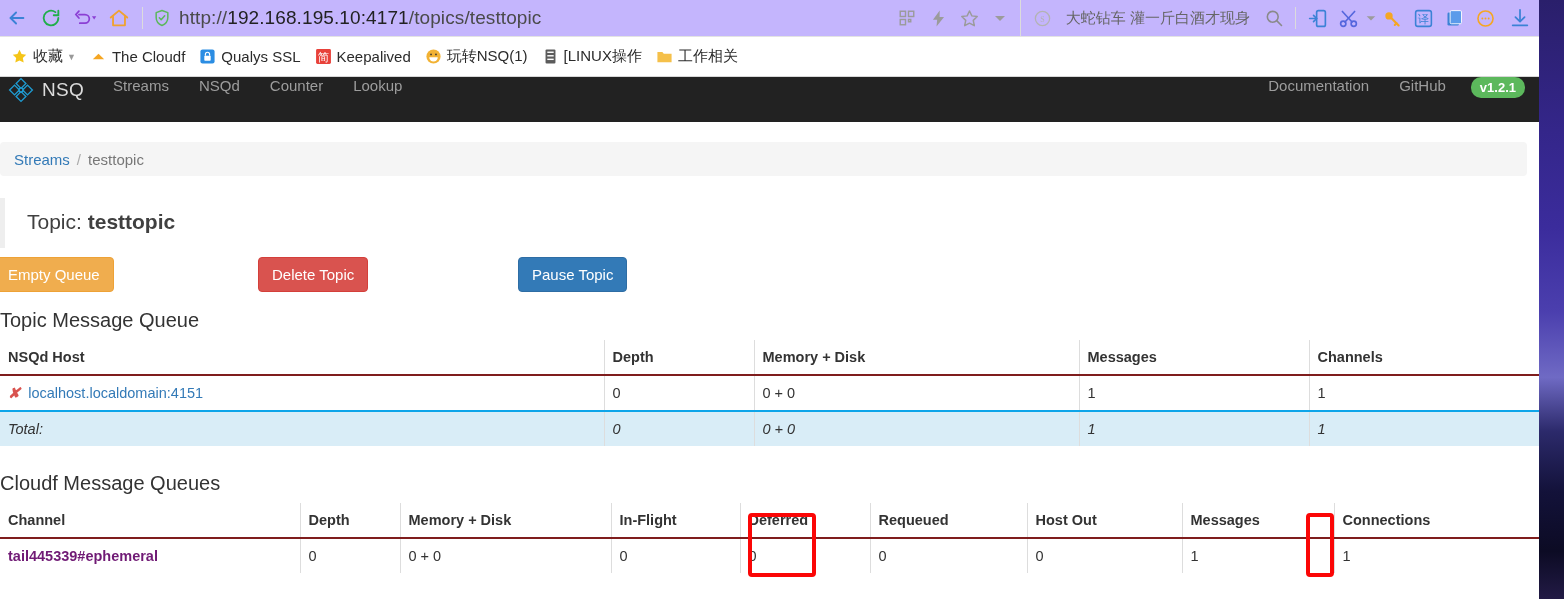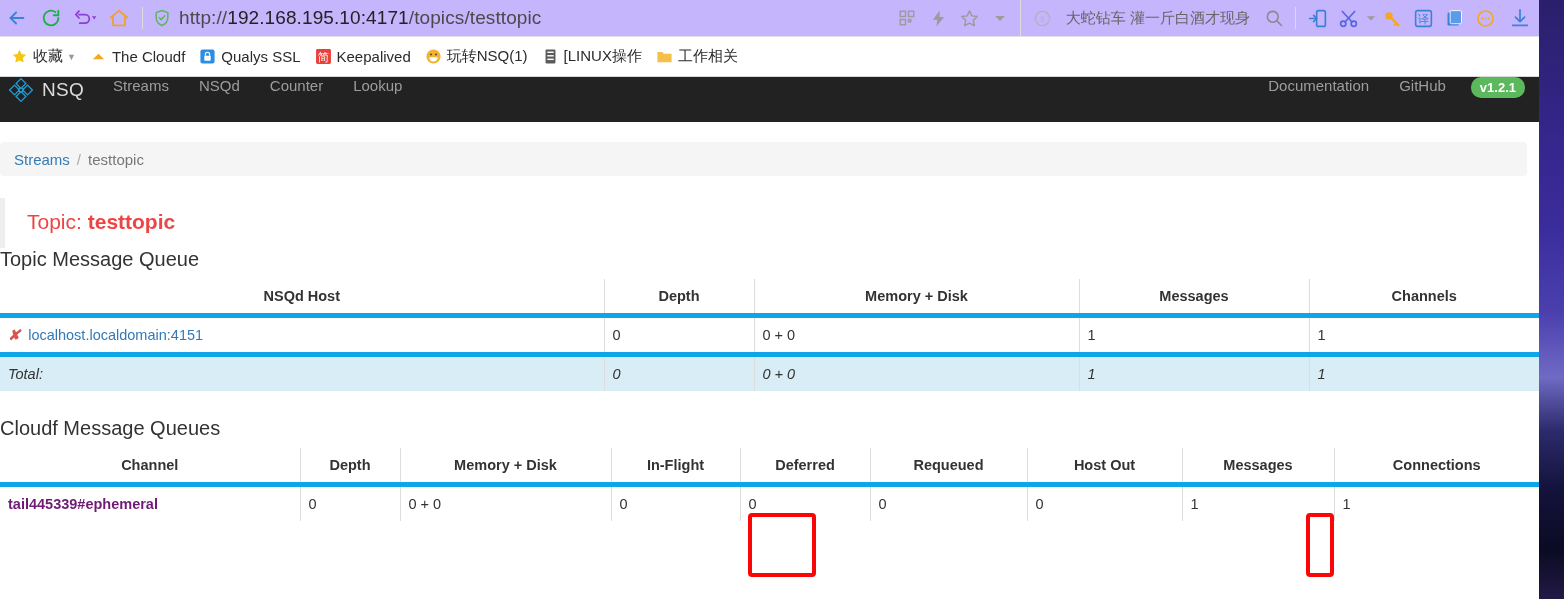--- a/index.html
+++ b/index.html
@@ -92,44 +92,44 @@
     height: 34px; display: flex; align-items: center; padding-left: 14px;
     font-size: 15px; color: #777777;
   }
   #breadcrumb a { color: #337ab7; text-decoration: none; }
   #breadcrumb .sep { margin: 0 7px; color: #aaaaaa; }
 
   #topic-header {
     margin-top: 22px; border-left: 5px solid #eeeeee;
     padding: 12px 0 14px 22px;
   }
-  #topic-header .h-text { font-size: 21px; color: #ef4444; }
+  #topic-header .h-text { font-size: 21px; color: #404040; }
   #topic-header .h-text b { font-weight: bold; }
 
   #button-row { position: relative; height: 52px; margin-top: 9px; }
   .btn {
     position: absolute; top: 0; border: 1px solid transparent;
     border-radius: 4px; color: #ffffff; font-size: 15px;
     padding: 8px 13px; white-space: nowrap;
   }
   #btn-empty-queue { left: -6px; background: #f0ad4e; border-color: #eea236; }
   #btn-delete-topic { left: 258px; background: #d9534f; border-color: #d43f3a; }
   #btn-pause-topic  { left: 518px; background: #337ab7; border-color: #2e6da4; }
 
   .section-title { font-size: 20px; color: #333333; margin-bottom: 8px; }
   #channel-section-title { margin-top: 26px; }
 
   table.nsq-table { width: 100%; border-collapse: collapse; font-size: 14.5px; }
   table.nsq-table th {
-    text-align: center; font-weight: bold; color: #333333;
+    text-align: left; font-weight: bold; color: #333333;
     padding: 9px 8px; border-bottom: 2px solid #7f1d1d;
     border-left: 1px solid #dddddd; white-space: nowrap;
   }
   table.nsq-table td {
-    padding: 9px 8px; color: #333333; border-top: 5px solid #0ea5e9;
+    padding: 9px 8px; color: #333333; border-top: 2px solid #0ea5e9;
     border-left: 1px solid #dddddd; white-space: nowrap;
   }
   table.nsq-table th:first-child, table.nsq-table td:first-child { border-left: none; }
   table.nsq-table tr.total-row td { background: #d9edf7; font-style: italic; }
   table.nsq-table td a, table.nsq-table td .link { color: #337ab7; text-decoration: none; }
   .xmark { color: #d9534f; font-style: italic; font-weight: bold; margin-right: 8px; }
   .chan-link { color: #701a75; font-weight: bold; }
 
   
   .annot {
@@ -402,20 +402,25 @@
       <a href="#">Streams</a>
       <span class="sep">/</span>
       <span>testtopic</span>
     </div>
 
     <div id="topic-header">
       <div class="h-text"><span>Topic:</span>
         <b>testtopic</b></div>
     </div>
 
+    <div id="button-row">
+      <div class="btn" id="btn-empty-queue">Empty Queue</div>
+      <div class="btn" id="btn-delete-topic">Delete Topic</div>
+      <div class="btn" id="btn-pause-topic">Pause Topic</div>
+    </div>
 
     <div class="section-title">Topic Message Queue</div>
 
     <table class="nsq-table" id="topic-table">
       <thead>
         <tr>
           <th style="width:604px">NSQd Host</th>
           <th style="width:150px">Depth</th>
           <th style="width:325px">Memory + Disk</th>
           <th style="width:230px">Messages</th>

